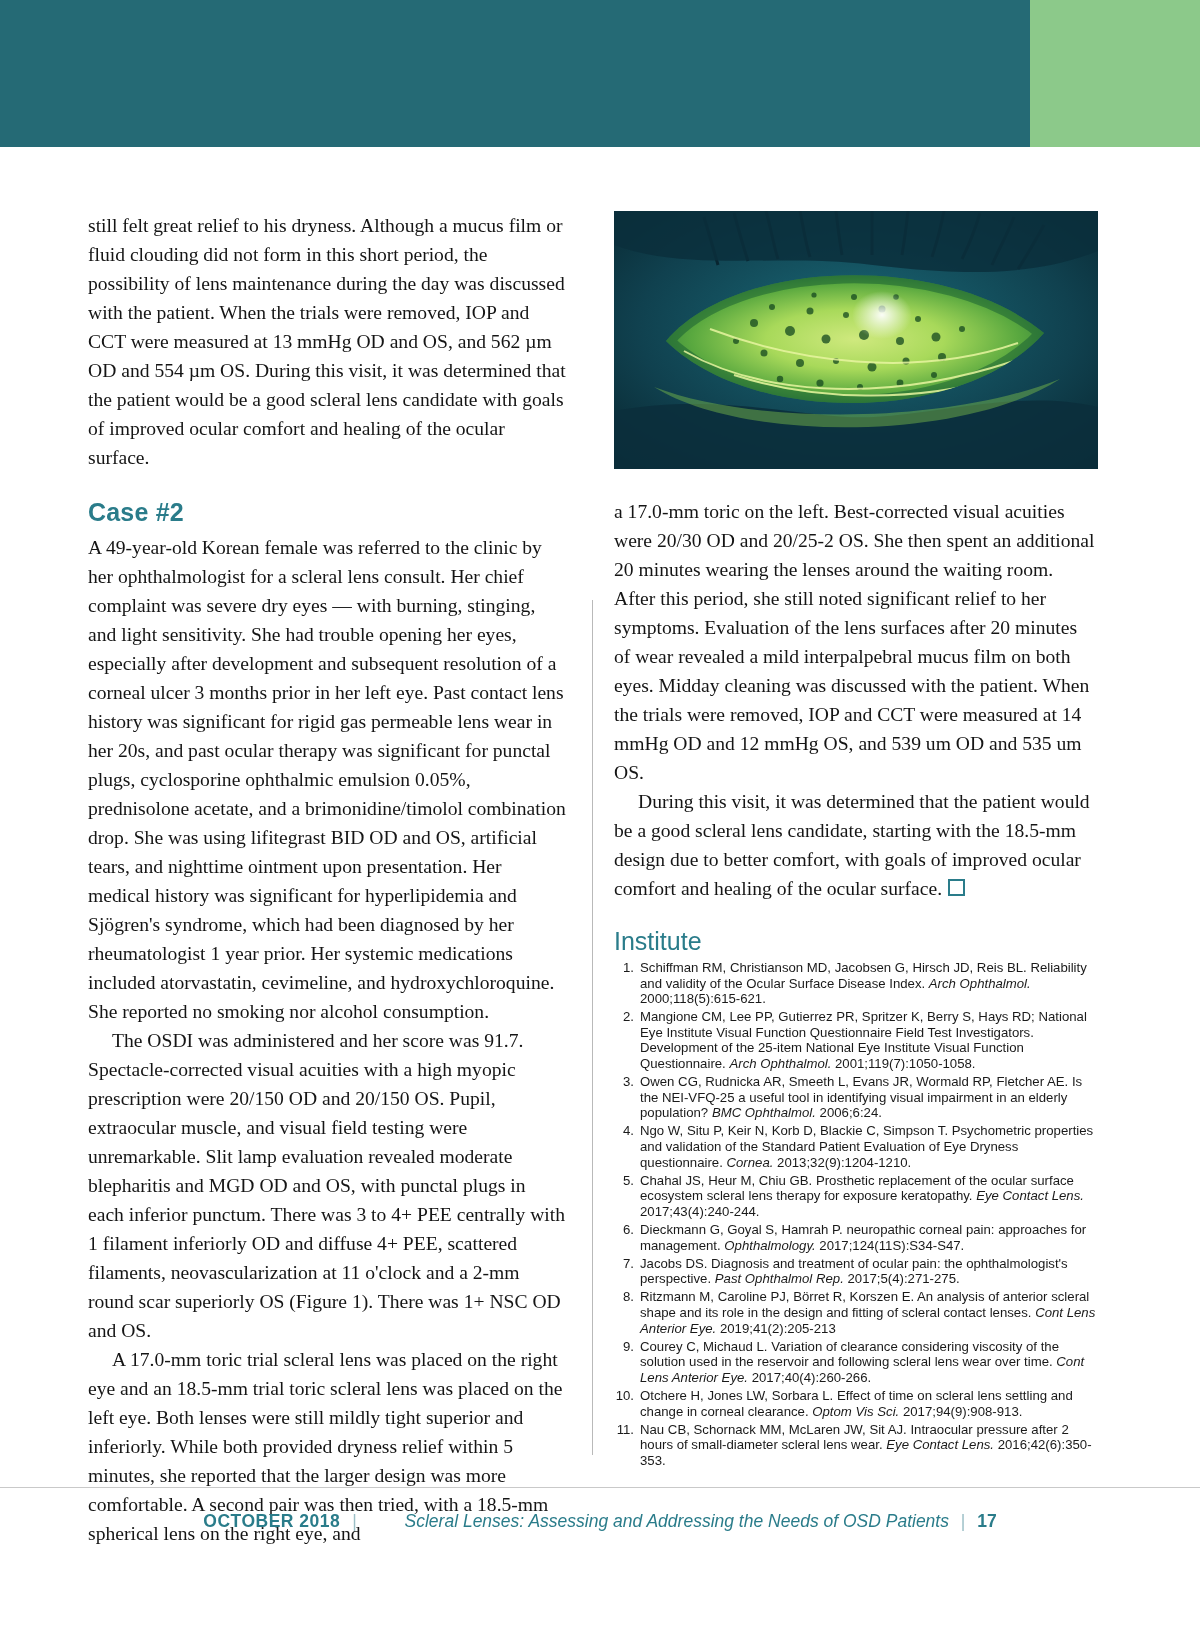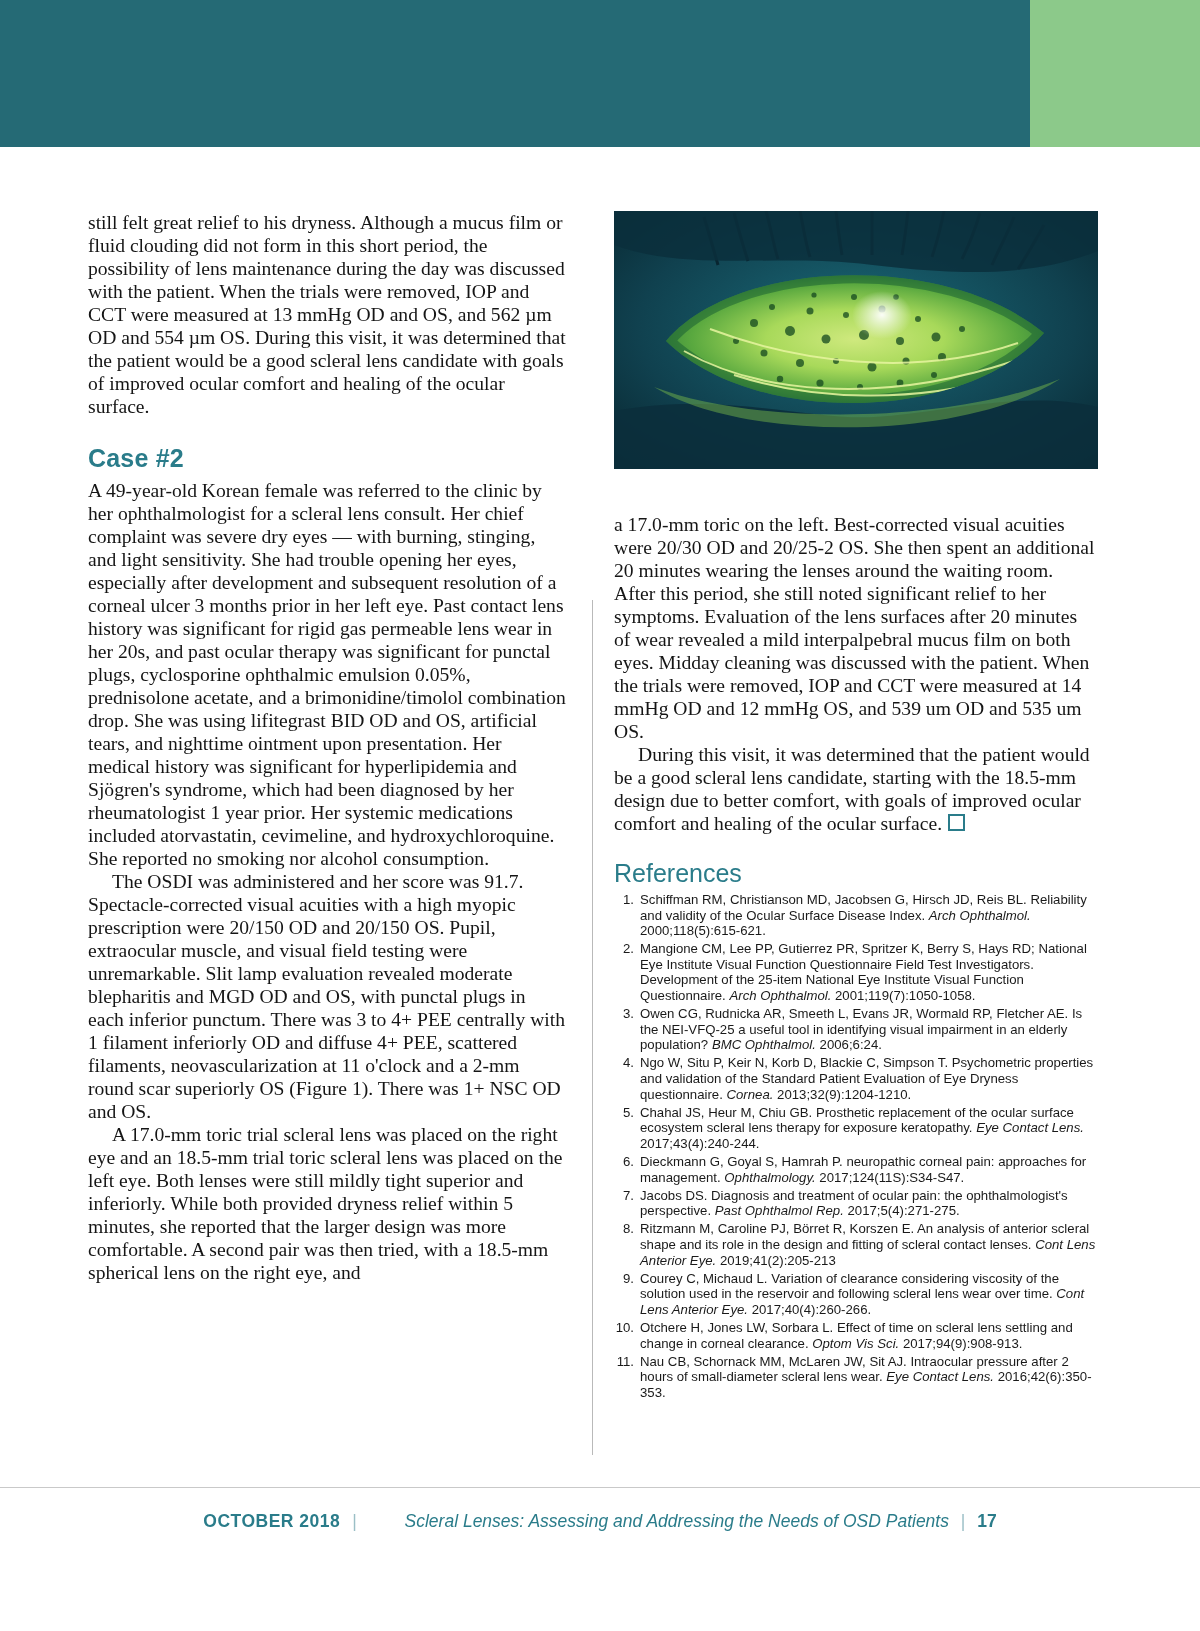--- a/index.html
+++ b/index.html
@@ -53,21 +53,21 @@
     position: absolute;
     left: 592px;
     top: 600px;
     width: 1px;
     height: 855px;
     background: #b9b9b9;
   }
   p {
     margin: 0;
     font-size: 19.6px;
-    line-height: 23px;
+    line-height: 29px;
     text-align: left;
     color: #151515;
   }
   p.indent {
     text-indent: 24px;
   }
   h2.case-head {
     margin: 26px 0 6px 0;
     font-family: "Liberation Sans", sans-serif;
     font-size: 25px;
@@ -89,21 +89,21 @@
     font-size: 15.6px;
     line-height: 21px;
     color: #3d3d3d;
   }
   .figure-caption .fig-label {
     font-weight: bold;
     color: #2a7c8a;
     letter-spacing: 0.4px;
   }
   .body-right {
-    margin-top: 44px;
+    margin-top: 28px;
   }
   
   .end-square {
     display: inline-block;
     width: 13px;
     height: 13px;
     border: 2.5px solid #2a7c8a;
     margin-left: 6px;
     vertical-align: baseline;
     position: relative;
@@ -276,21 +276,21 @@
         <path d="M40 176 C140 214 330 214 446 168 C350 230 130 232 40 176 Z" fill="#7fc24a" opacity="0.45"></path>
       </svg>
     </div>
 
 
     <div class="body-right">
       <p>a 17.0-mm toric on the left. Best-corrected visual acuities were 20/30 OD and 20/25-2 OS. She then spent an additional 20 minutes wearing the lenses around the waiting room. After this period, she still noted significant relief to her symptoms. Evaluation of the lens surfaces after 20 minutes of wear revealed a mild interpalpebral mucus film on both eyes. Midday cleaning was discussed with the patient. When the trials were removed, IOP and CCT were measured at 14 mmHg OD and 12 mmHg OS, and 539 um OD and 535 um OS.</p>
       <p class="indent"><span>During this visit, it was determined that the patient would be a good scleral lens candidate, starting with the 18.5-mm design due to better comfort, with goals of improved ocular comfort and healing of the ocular surface.</span><span class="end-square"></span></p>
     </div>
 
-    <h3 class="ref-head">References</h3>
+    <h3 class="ref-head">Institute</h3>
     <ol class="refs" id="ref-list">
         <li><span class="num">1.</span><span>Schiffman RM, Christianson MD, Jacobsen G, Hirsch JD, Reis BL. Reliability and validity of the Ocular Surface Disease Index. </span><em>Arch Ophthalmol.</em><span> 2000;118(5):615-621.</span></li>
         <li><span class="num">2.</span><span>Mangione CM, Lee PP, Gutierrez PR, Spritzer K, Berry S, Hays RD; National Eye Institute Visual Function Questionnaire Field Test Investigators. Development of the 25-item National Eye Institute Visual Function Questionnaire. </span><em>Arch Ophthalmol.</em><span> 2001;119(7):1050-1058.</span></li>
         <li><span class="num">3.</span><span>Owen CG, Rudnicka AR, Smeeth L, Evans JR, Wormald RP, Fletcher AE. Is the NEI-VFQ-25 a useful tool in identifying visual impairment in an elderly population? </span><em>BMC Ophthalmol.</em><span> 2006;6:24.</span></li>
         <li><span class="num">4.</span><span>Ngo W, Situ P, Keir N, Korb D, Blackie C, Simpson T. Psychometric properties and validation of the Standard Patient Evaluation of Eye Dryness questionnaire. </span><em>Cornea.</em><span> 2013;32(9):1204-1210.</span></li>
         <li><span class="num">5.</span><span>Chahal JS, Heur M, Chiu GB. Prosthetic replacement of the ocular surface ecosystem scleral lens therapy for exposure keratopathy. </span><em>Eye Contact Lens.</em><span> 2017;43(4):240-244.</span></li>
         <li><span class="num">6.</span><span>Dieckmann G, Goyal S, Hamrah P. neuropathic corneal pain: approaches for management. </span><em>Ophthalmology.</em><span> 2017;124(11S):S34-S47.</span></li>
         <li><span class="num">7.</span><span>Jacobs DS. Diagnosis and treatment of ocular pain: the ophthalmologist's perspective. </span><em>Past Ophthalmol Rep.</em><span> 2017;5(4):271-275.</span></li>
         <li><span class="num">8.</span><span>Ritzmann M, Caroline PJ, Börret R, Korszen E. An analysis of anterior scleral shape and its role in the design and fitting of scleral contact lenses. </span><em>Cont Lens Anterior Eye.</em><span> 2019;41(2):205-213</span></li>
         <li><span class="num">9.</span><span>Courey C, Michaud L. Variation of clearance considering viscosity of the solution used in the reservoir and following scleral lens wear over time. </span><em>Cont Lens Anterior Eye.</em><span> 2017;40(4):260-266.</span></li>

